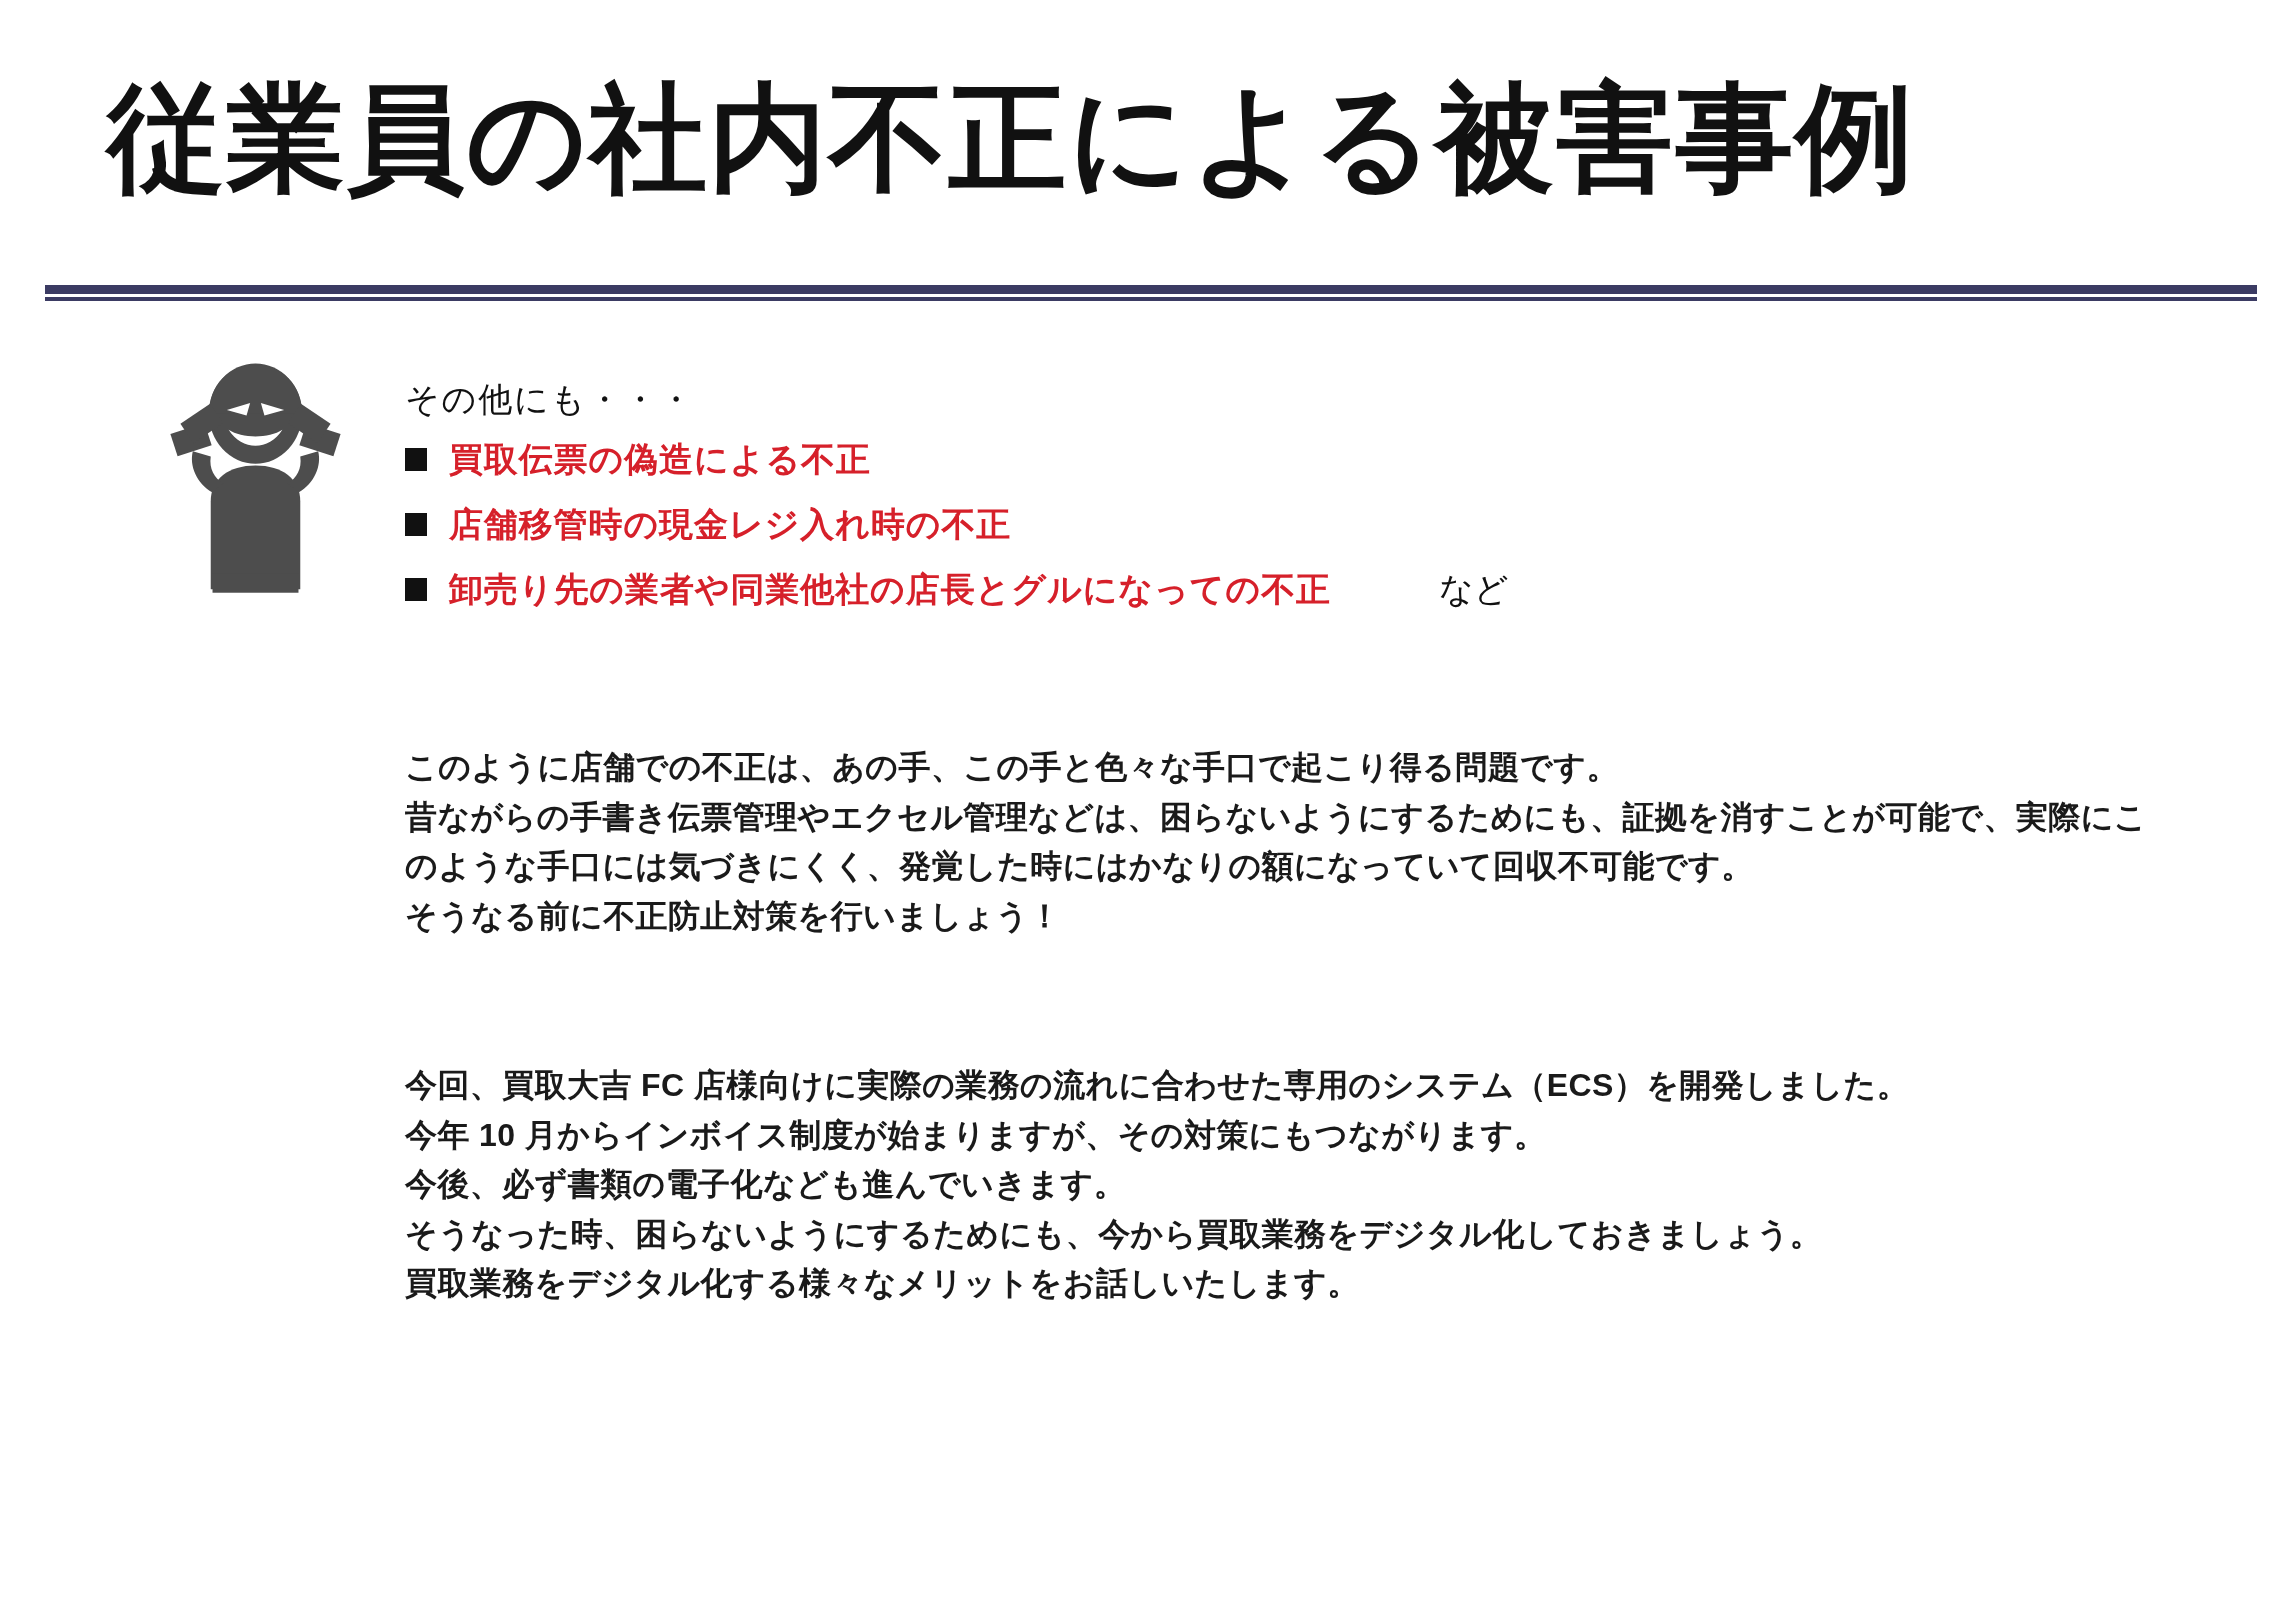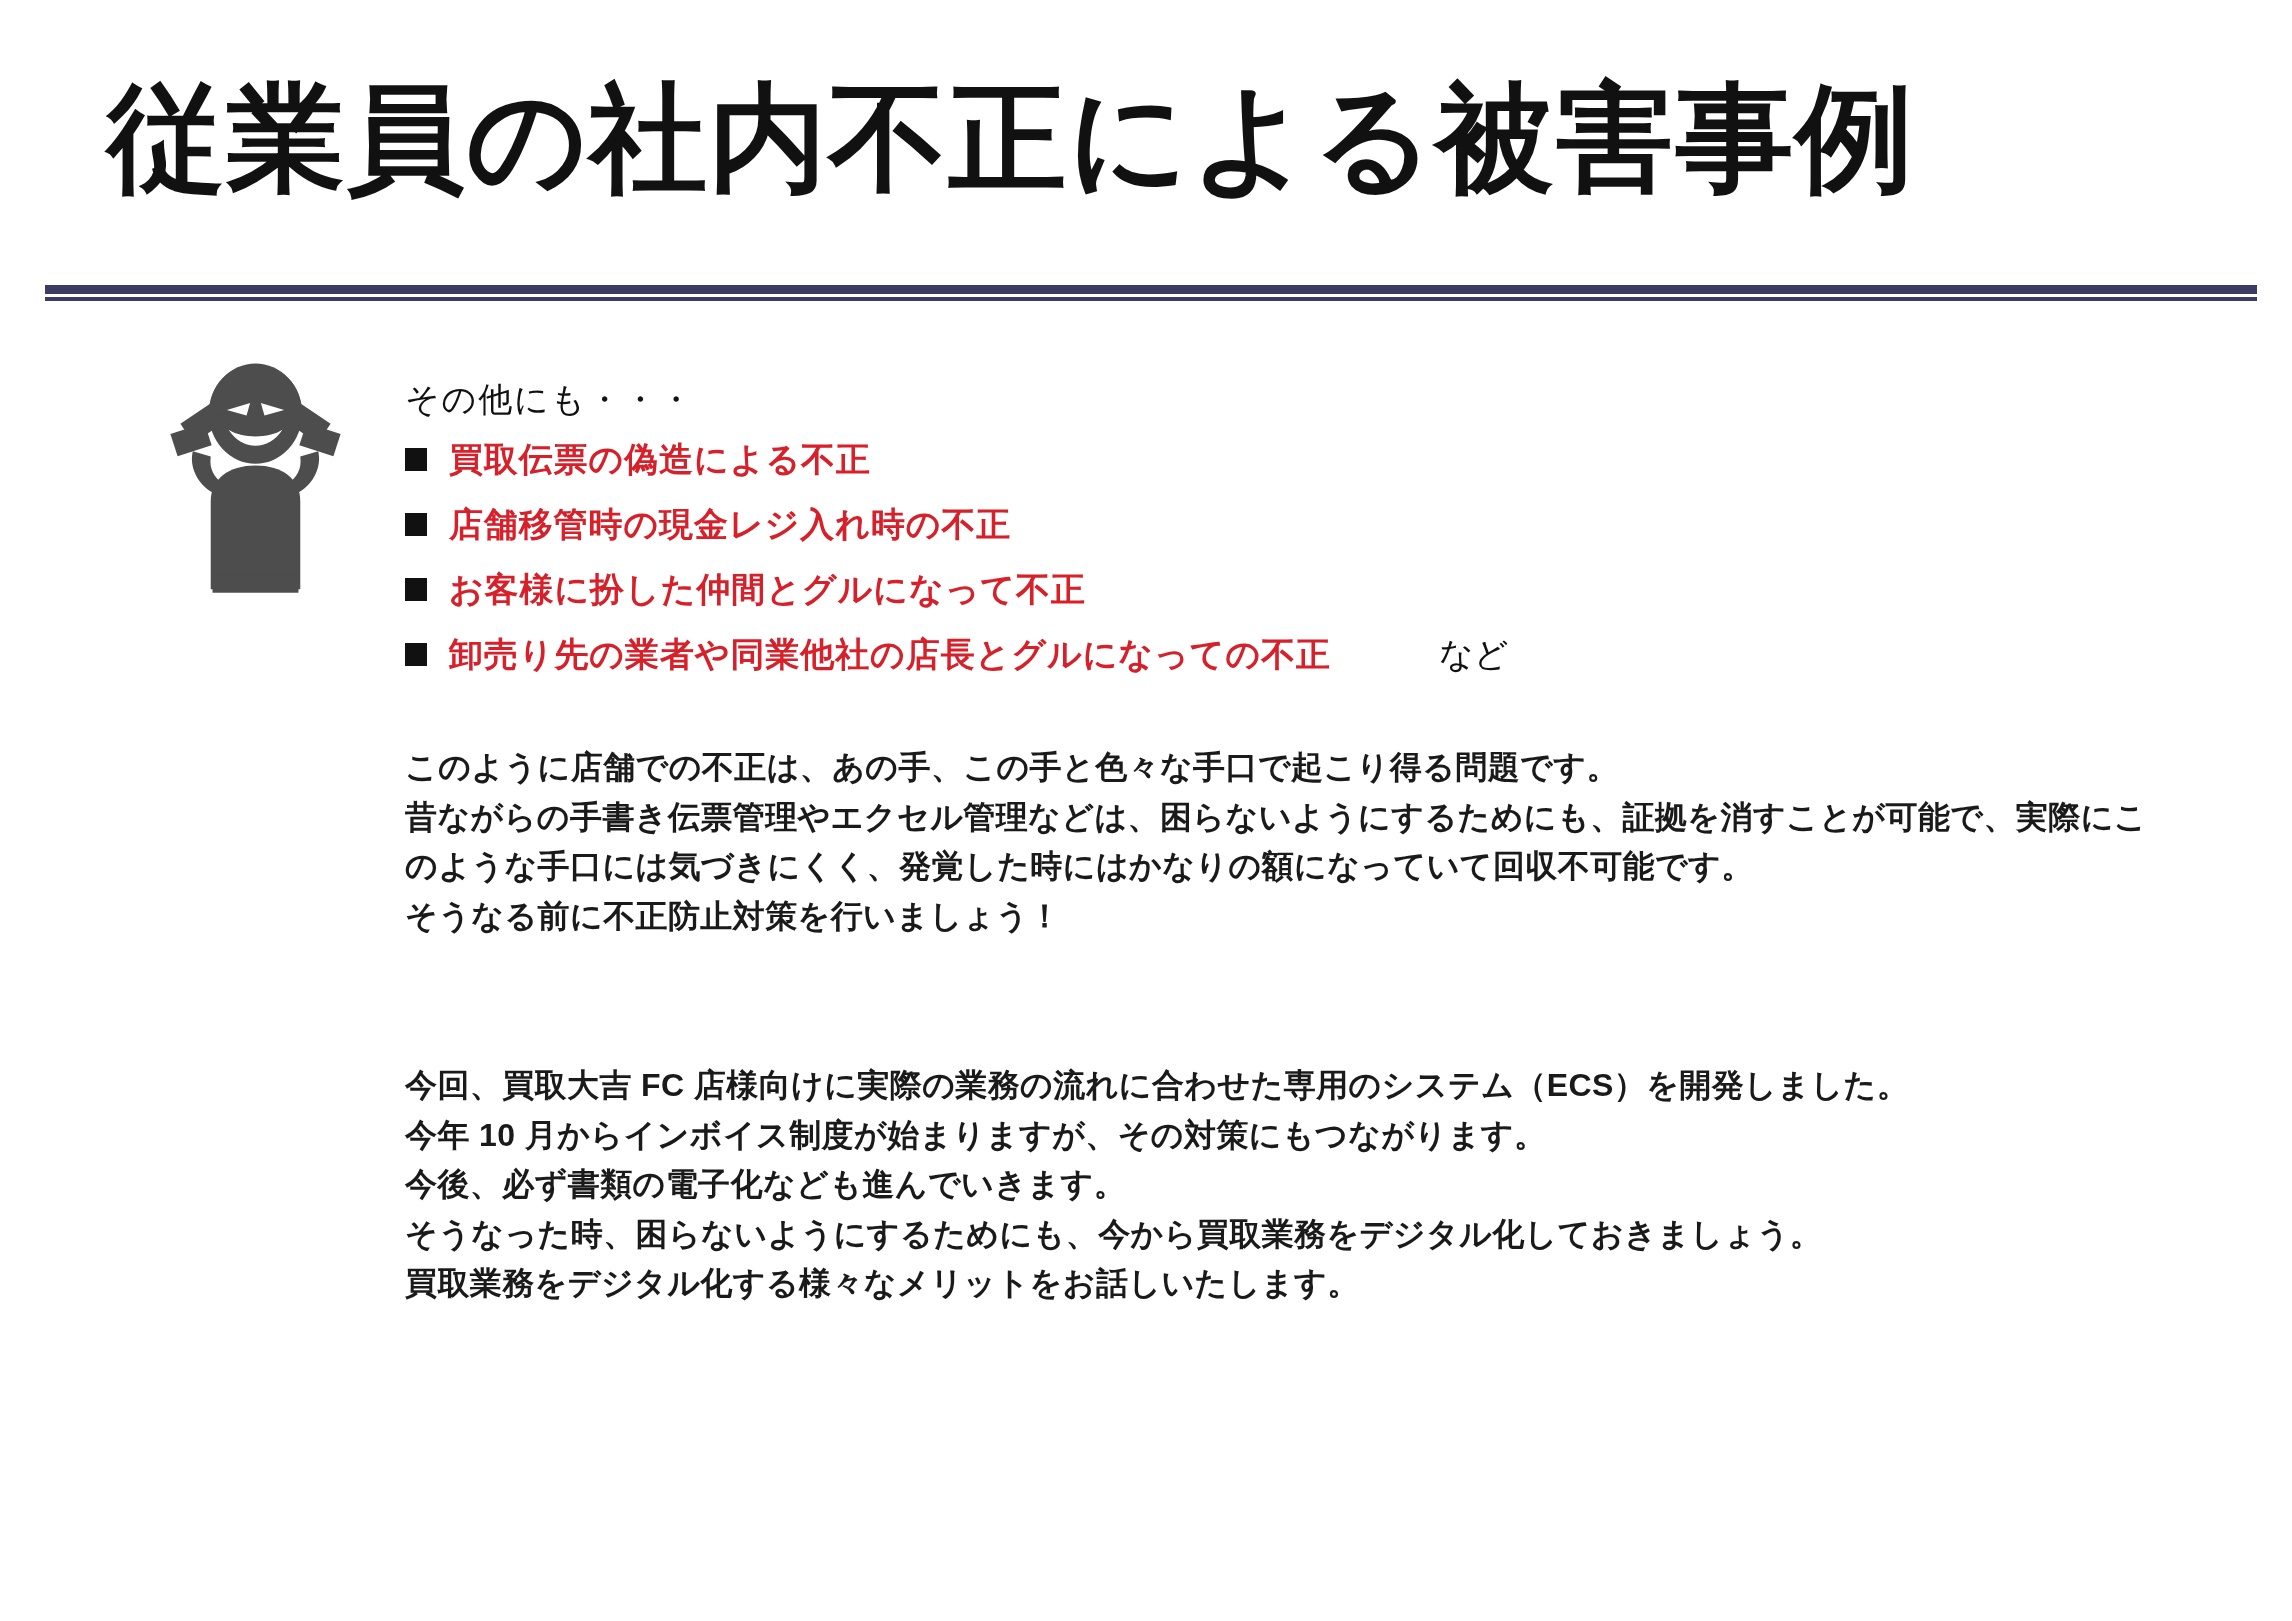--- a/index.html
+++ b/index.html
@@ -183,25 +183,20 @@
       <span class="bullet-text">買取伝票の偽造による不正</span>
       <span class="bullet-suffix"></span>
     </div>
     <div class="bullet-row">
       <span class="bullet-square"></span>
       <span class="bullet-text">店舗移管時の現金レジ入れ時の不正</span>
       <span class="bullet-suffix"></span>
     </div>
     <div class="bullet-row">
       <span class="bullet-square"></span>
-      <span class="bullet-text">お客様に扮した仲間とグルになって不正</span>
-      <span class="bullet-suffix"></span>
-    </div>
-    <div class="bullet-row">
-      <span class="bullet-square"></span>
       <span class="bullet-text">卸売り先の業者や同業他社の店長とグルになっての不正</span>
       <span class="bullet-suffix">など</span>
     </div>
   </div>
 
   <div class="body-block para-1">
     <div class="body-line">このように店舗での不正は、あの手、この手と色々な手口で起こり得る問題です。</div>
     <div class="body-line wrap">昔ながらの手書き伝票管理やエクセル管理などは、困らないようにするためにも、証拠を消すことが可能で、実際にこのような手口には気づきにくく、発覚した時にはかなりの額になっていて回収不可能です。</div>
     <div class="body-line">そうなる前に不正防止対策を行いましょう！</div>
   </div>

